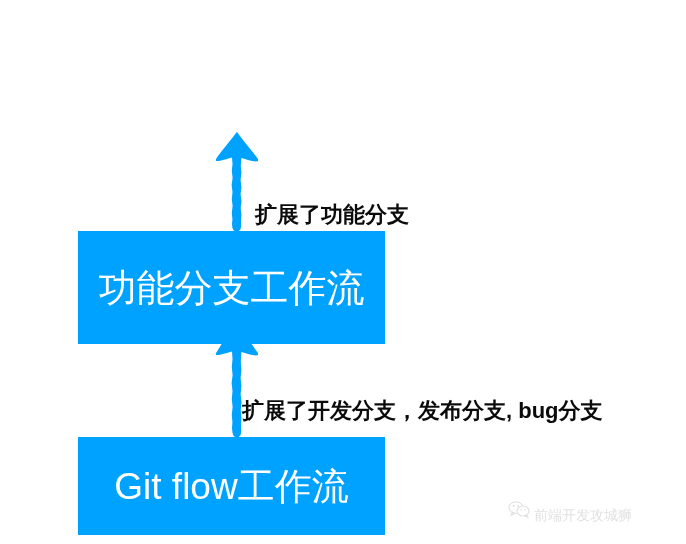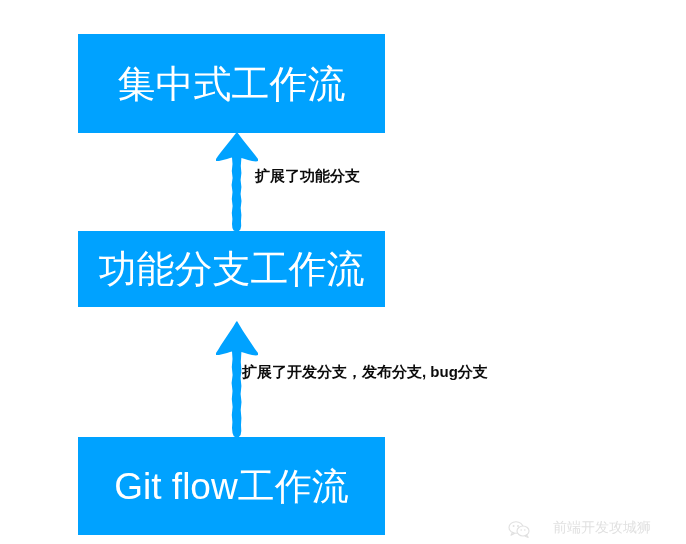--- a/index.html
+++ b/index.html
@@ -38,75 +38,73 @@
     color: #ffffff;
     font-size: 38px;
     line-height: 1;
     letter-spacing: 0px;
     white-space: nowrap;
     font-weight: 400;
     font-family: "Liberation Sans", "DejaVu Sans", sans-serif;
   }
 
   #box-top    { top: 34px;  height: 99px; }
-  #box-middle { top: 231px; height: 76px; }
+  #box-middle { top: 231px; height: 113px; }
   #box-bottom { top: 437px; height: 98px; }
 
   #box-bottom .node-label { font-size: 37px; }
 
   
   .arrow-wrap {
     position: absolute;
     left: 206px;
     width: 62px;
   }
   #arrow-upper { top: 131px; height: 102px; }
   #arrow-lower { top: 320px; height: 119px; }
   .arrow-wrap svg { display: block; width: 100%; height: 100%; }
 
   
   .edge-label {
     position: absolute;
     color: #0b0b0b;
-    font-size: 15px;
+    font-size: 22px;
     line-height: 1;
     white-space: nowrap;
     font-weight: 700;
     font-family: "Liberation Sans", "DejaVu Sans", sans-serif;
+    margin-top: 36px;
   }
   #label-upper { left: 255px; top: 168px; }
   #label-lower { left: 242px; top: 364px; }
 
   
   #watermark {
     position: absolute;
     left: 508px;
-    top: 520px;
+    top: 500px;
     display: flex;
-    align-items: flex-start;
-    gap: 23px;
+    align-items: flex-end;
+    gap: 4px;
     opacity: 0.30;
   }
   #watermark .wm-icon { display: block; }
   #watermark .wm-text {
     color: #9a9a9a;
     font-size: 14px;
     line-height: 1;
     white-space: nowrap;
     font-family: "Liberation Sans", "DejaVu Sans", sans-serif;
   }
 </style>
 </head>
 <body>
 
 <div id="canvas">
 
-  <div class="node-box" id="box-top">
-    <span class="node-label">集中式工作流</span>
-  </div>
 
   <div class="arrow-wrap" id="arrow-upper">
     <svg viewBox="0 0 62 102" preserveAspectRatio="none" xmlns="http://www.w3.org/2000/svg">
       <path fill="#00A2FF" d="
         M31 1
         L30 2 L27 6 L23 11 L19 16 L15 21 L12 25 L10 28
         L10 30 L13 30 L17 29 L21 28 L24 27 L26 26.5
         L26.5 33 L25.8 40 L26.6 47 L25.6 54 L26.5 61
         L25.8 68 L26.6 75 L25.8 82 L26.4 88 L26 93
         L26.4 97 L27.6 99.6 L30 100.6 L32.6 100.2

